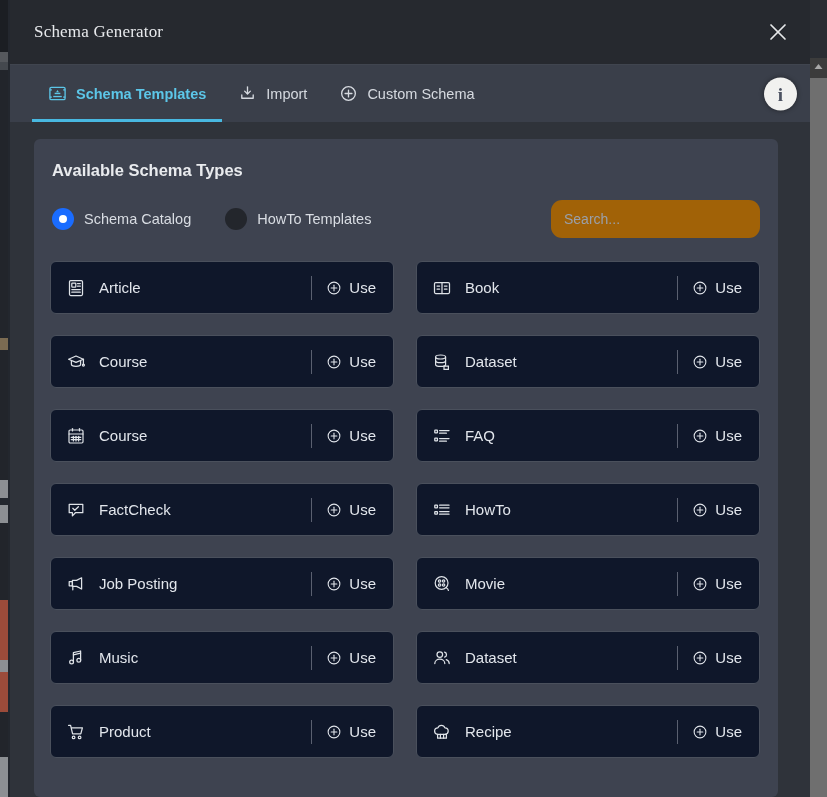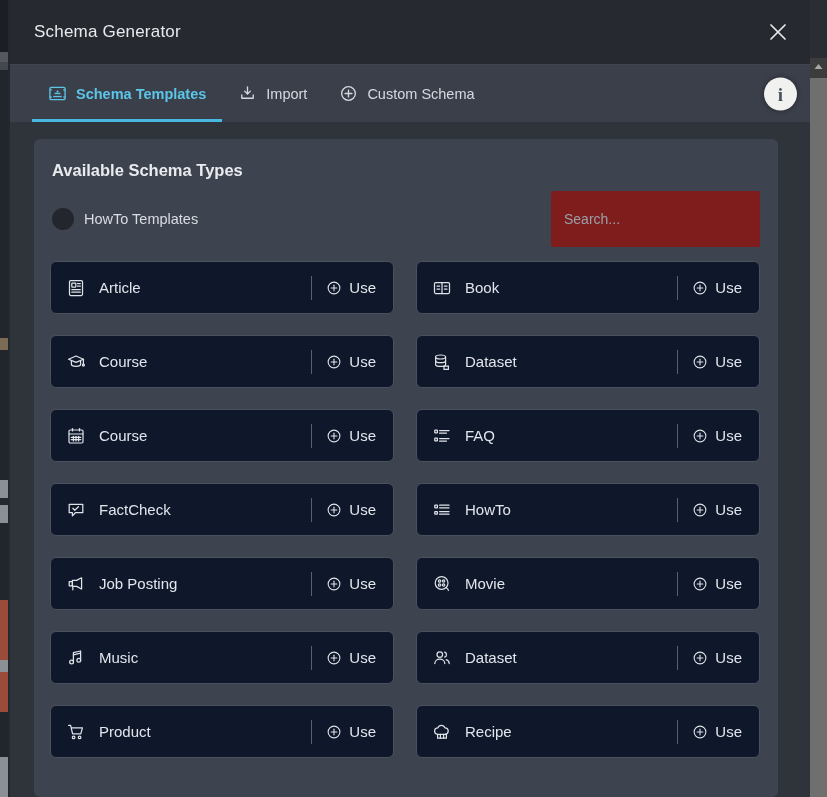--- a/index.html
+++ b/index.html
@@ -26,20 +26,21 @@
     display: flex; flex-direction: column;
   }
 
   
   #titlebar {
     height: 64px; flex: 0 0 64px;
     background: #26292f;
     display: flex; align-items: center;
     padding: 0 16px 0 16px;
     position: relative;
+    font-family: Liberation Serif, serif;
   }
   #title-text {
     font-size: 17px; color: #e8eaed; font-weight: 400;
     letter-spacing: .2px; margin-left: 8px;
   }
   #close-btn {
     position: absolute; right: 32px; top: 50%;
     transform: translateY(-50%);
     width: 34px; height: 34px;
     display: flex; align-items: center; justify-content: center;
@@ -120,23 +121,23 @@
   }
   .radio.on { background: #1a6cff; }
   .radio.on .dot {
     width: 8px; height: 8px; border-radius: 50%; background: #fff;
   }
   .radio.off { background: #23262c; }
   .radio-label { font-size: 14.5px; color: #d9dde3; }
 
   #search-box {
     margin-left: auto;
-    width: 209px; height: 56px;
-    background: #7f1d1d;
-    border: none; border-radius: 2px;
+    width: 209px; height: 38px;
+    background: #a16207;
+    border: none; border-radius: 11px;
     padding: 0 13px;
     color: #d5d9df; font-size: 14px;
     font-family: "Liberation Sans", sans-serif;
     outline: none;
   }
   #search-box::placeholder { color: #9aa0aa; }
 
   
   #grid {
     margin-top: 22px;
@@ -280,20 +281,26 @@
     </div>
   </div>
 
   <div id="body-area">
     <div id="panel">
 
       <div id="panel-title">Available Schema Types</div>
 
       <div id="controls-row">
         <div class="radio-wrap">
+          <span class="radio on">
+              <span class="dot"></span>
+            </span>
+          <span class="radio-label">Schema Catalog</span>
+        </div>
+        <div class="radio-wrap">
           <span class="radio off"></span>
           <span class="radio-label">HowTo Templates</span>
         </div>
 
         <input id="search-box" type="text" placeholder="Search..." style="">
       </div>
 
       <div id="grid">
 
         <div class="card">

